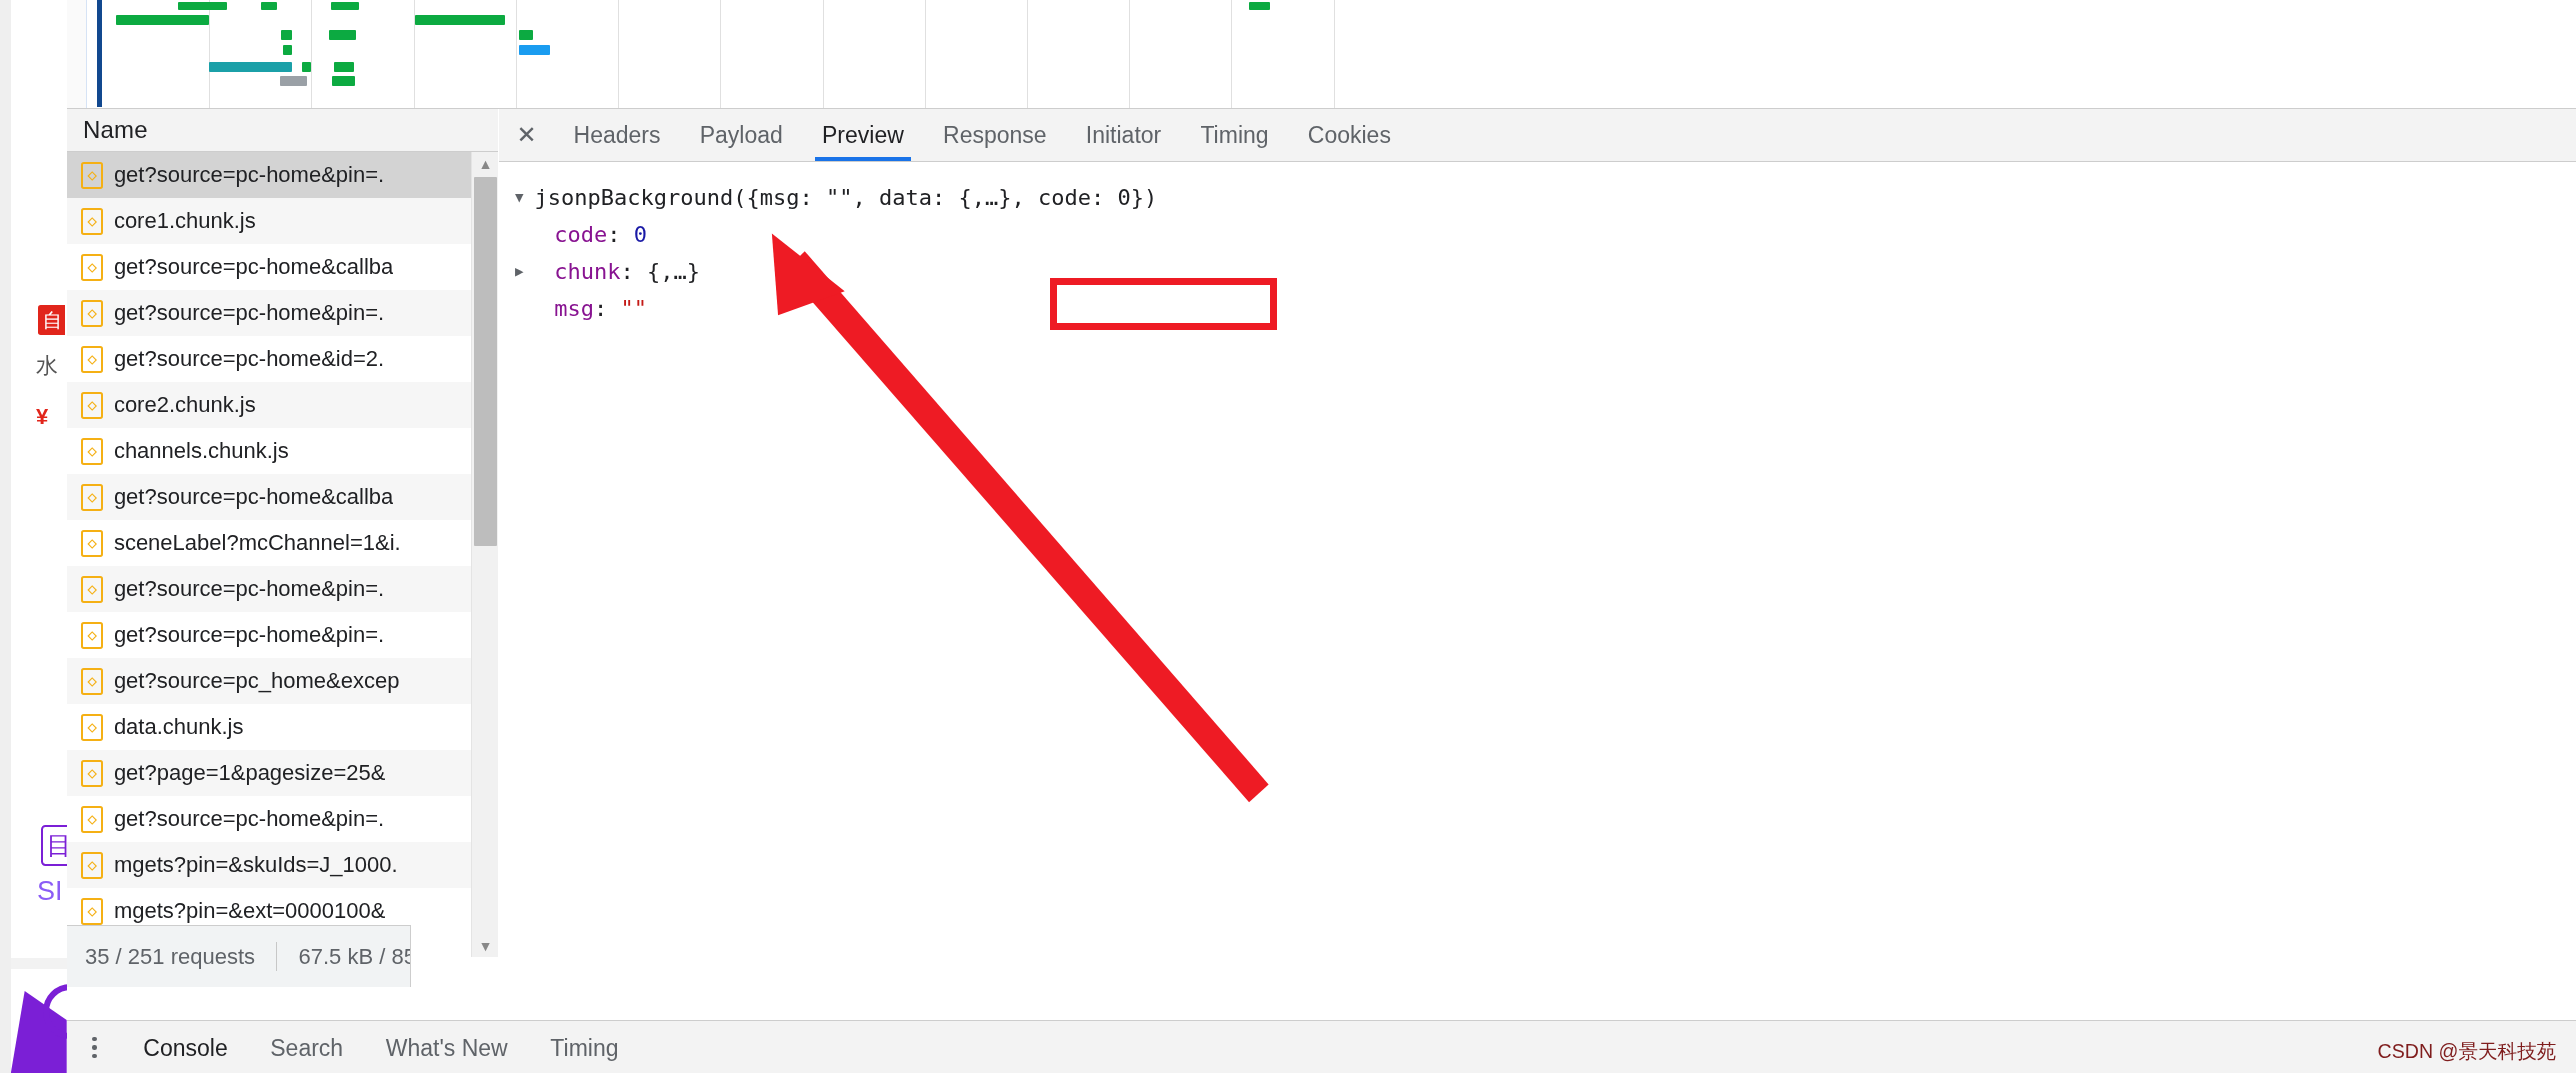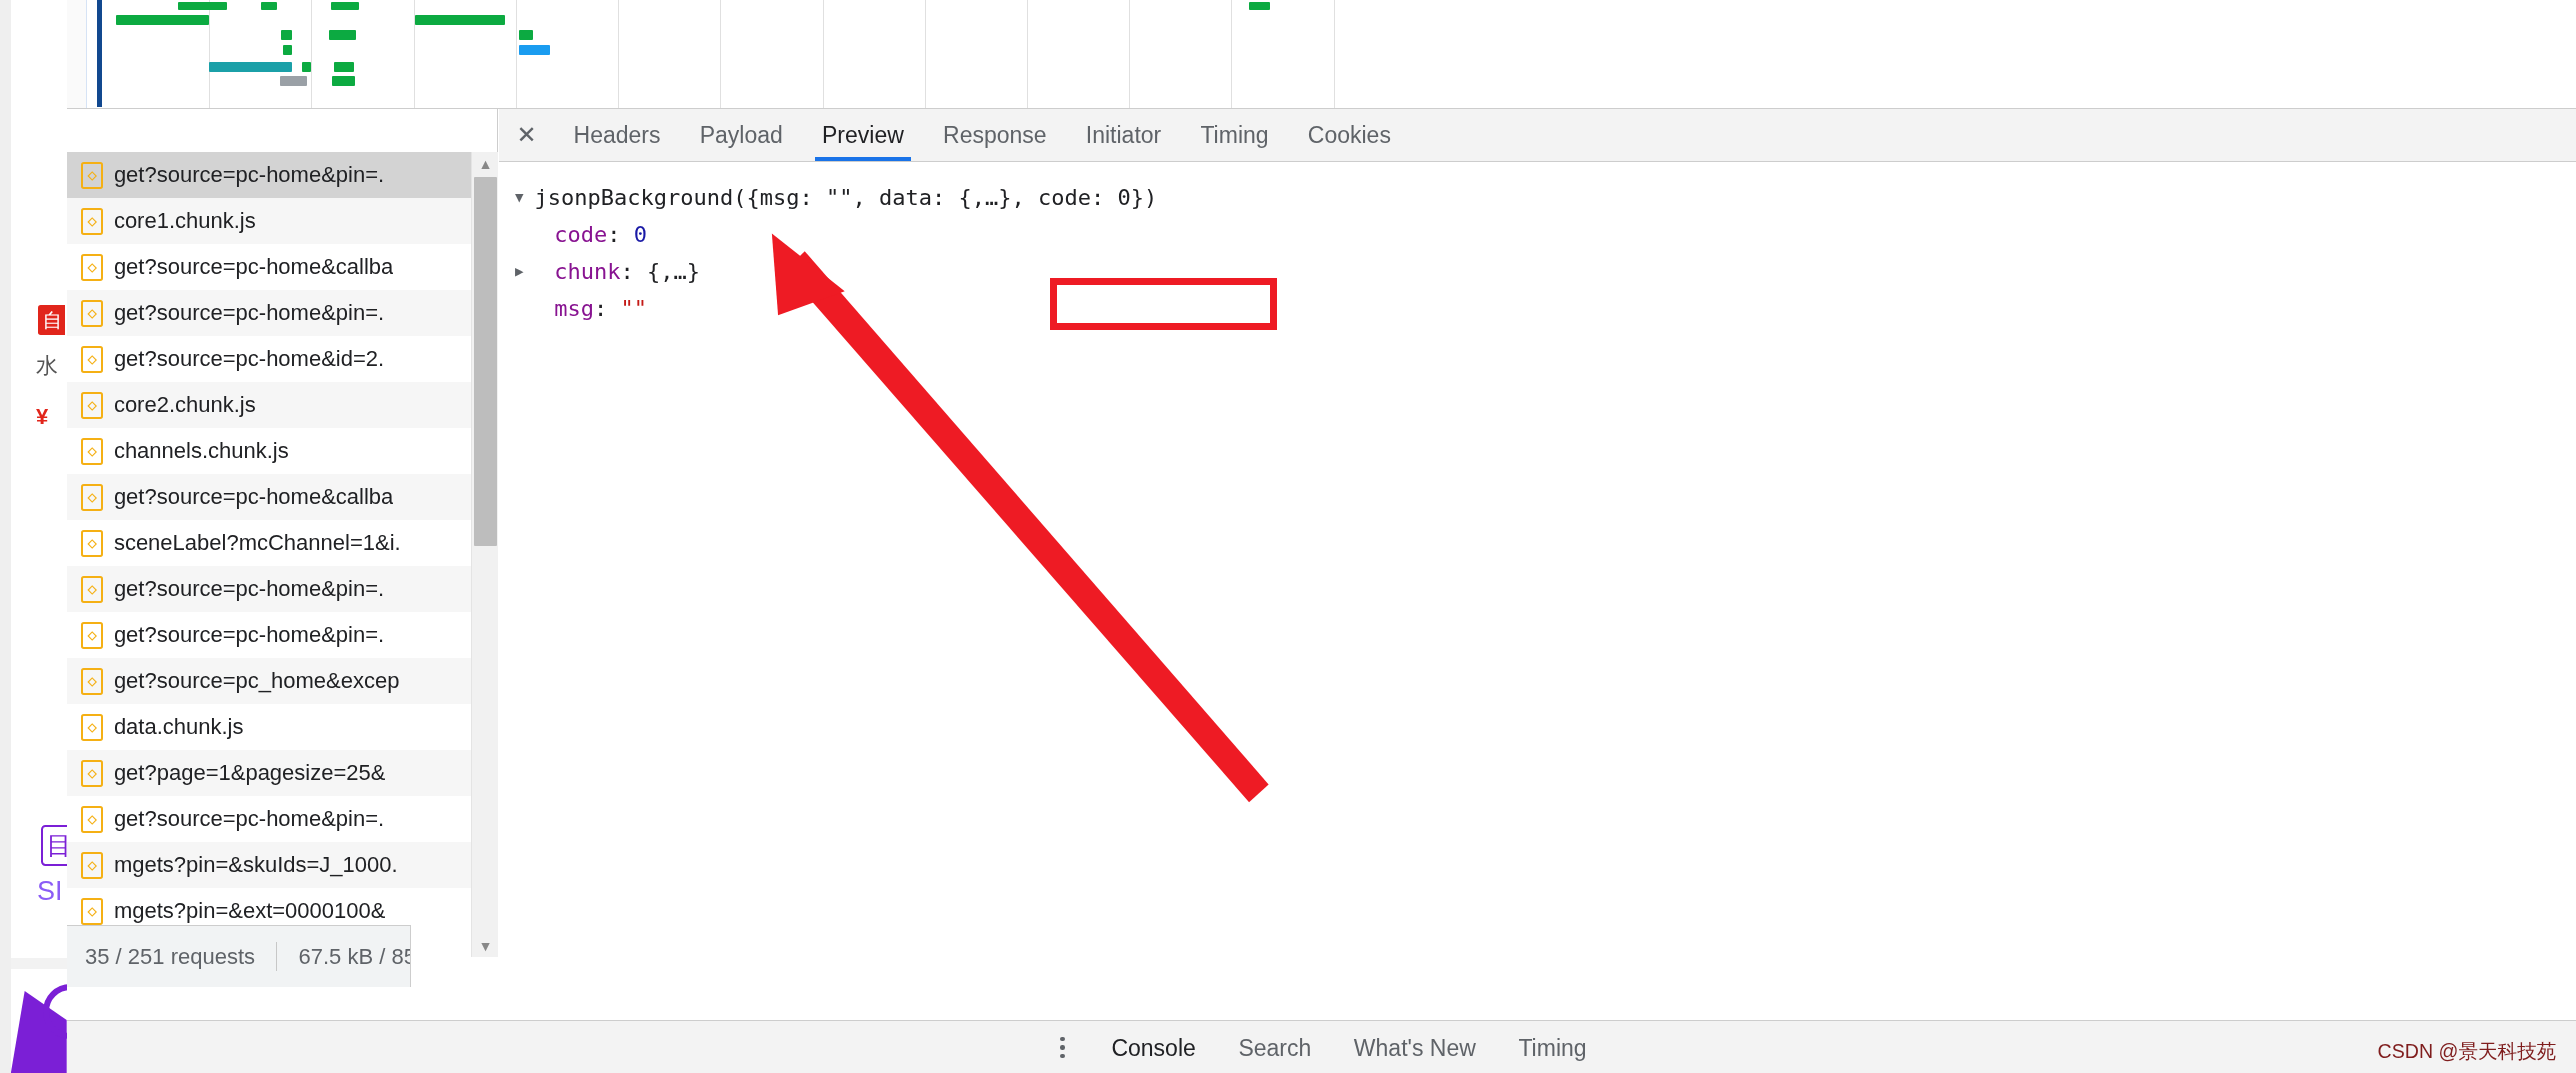--- a/index.html
+++ b/index.html
@@ -173,21 +173,21 @@
   .anno-box {
     position: absolute; left: 551px; top: 169px; width: 227px; height: 52px;
     border: 7.1px solid #ee1b24; background: transparent; pointer-events: none;
   }
   .anno-arrow { position: absolute; left: 0; top: 0; width: 2509px; height: 910px; pointer-events: none; }
 
   
   .drawer {
     position: absolute; left: 0; top: 1020px; width: 2509px; height: 54px;
     background: #f3f3f3; border-top: 0.9px solid #cdcdcd;
-    display: flex; align-items: center; justify-content: center;
+    display: flex; align-items: center;
   }
   .drawer-menu {
     width: 55px; display: flex; flex-direction: column; align-items: center; justify-content: center;
     gap: 4.4px; cursor: pointer;
   }
   .dot { width: 4.4px; height: 4.4px; border-radius: 50%; background: #5f6368; }
   .drawer-tab {
     padding: 0 21.3px; font-size: 23px; color: #5f6368; white-space: nowrap; cursor: pointer;
     line-height: 54px;
   }
@@ -249,20 +249,23 @@
           <div class="ov-bar" style="left: 235px; top: 62px; width: 9px; height: 9.8px; background: rgb(12, 170, 65);"></div>
           <div class="ov-bar" style="left: 267px; top: 62px; width: 20.4px; height: 9.8px; background: rgb(12, 170, 65);"></div>
           <div class="ov-bar" style="left: 213px; top: 76px; width: 27px; height: 9.8px; background: rgb(154, 160, 166);"></div>
           <div class="ov-bar" style="left: 265px; top: 76px; width: 23px; height: 9.8px; background: rgb(12, 170, 65);"></div>
         </div>
     </div>
 
     <div class="panel-row">
 
       <div class="file-pane">
+        <div class="file-header">
+          <span class="file-header-label">Name</span>
+        </div>
         <div class="file-list" id="file-list">
             <div class="file-row selected">
               <span class="file-icon">◇</span>
               <span class="file-name">get?source=pc-home&amp;pin=.</span>
             </div>
             <div class="file-row odd">
               <span class="file-icon">◇</span>
               <span class="file-name">core1.chunk.js</span>
             </div>
             <div class="file-row">

